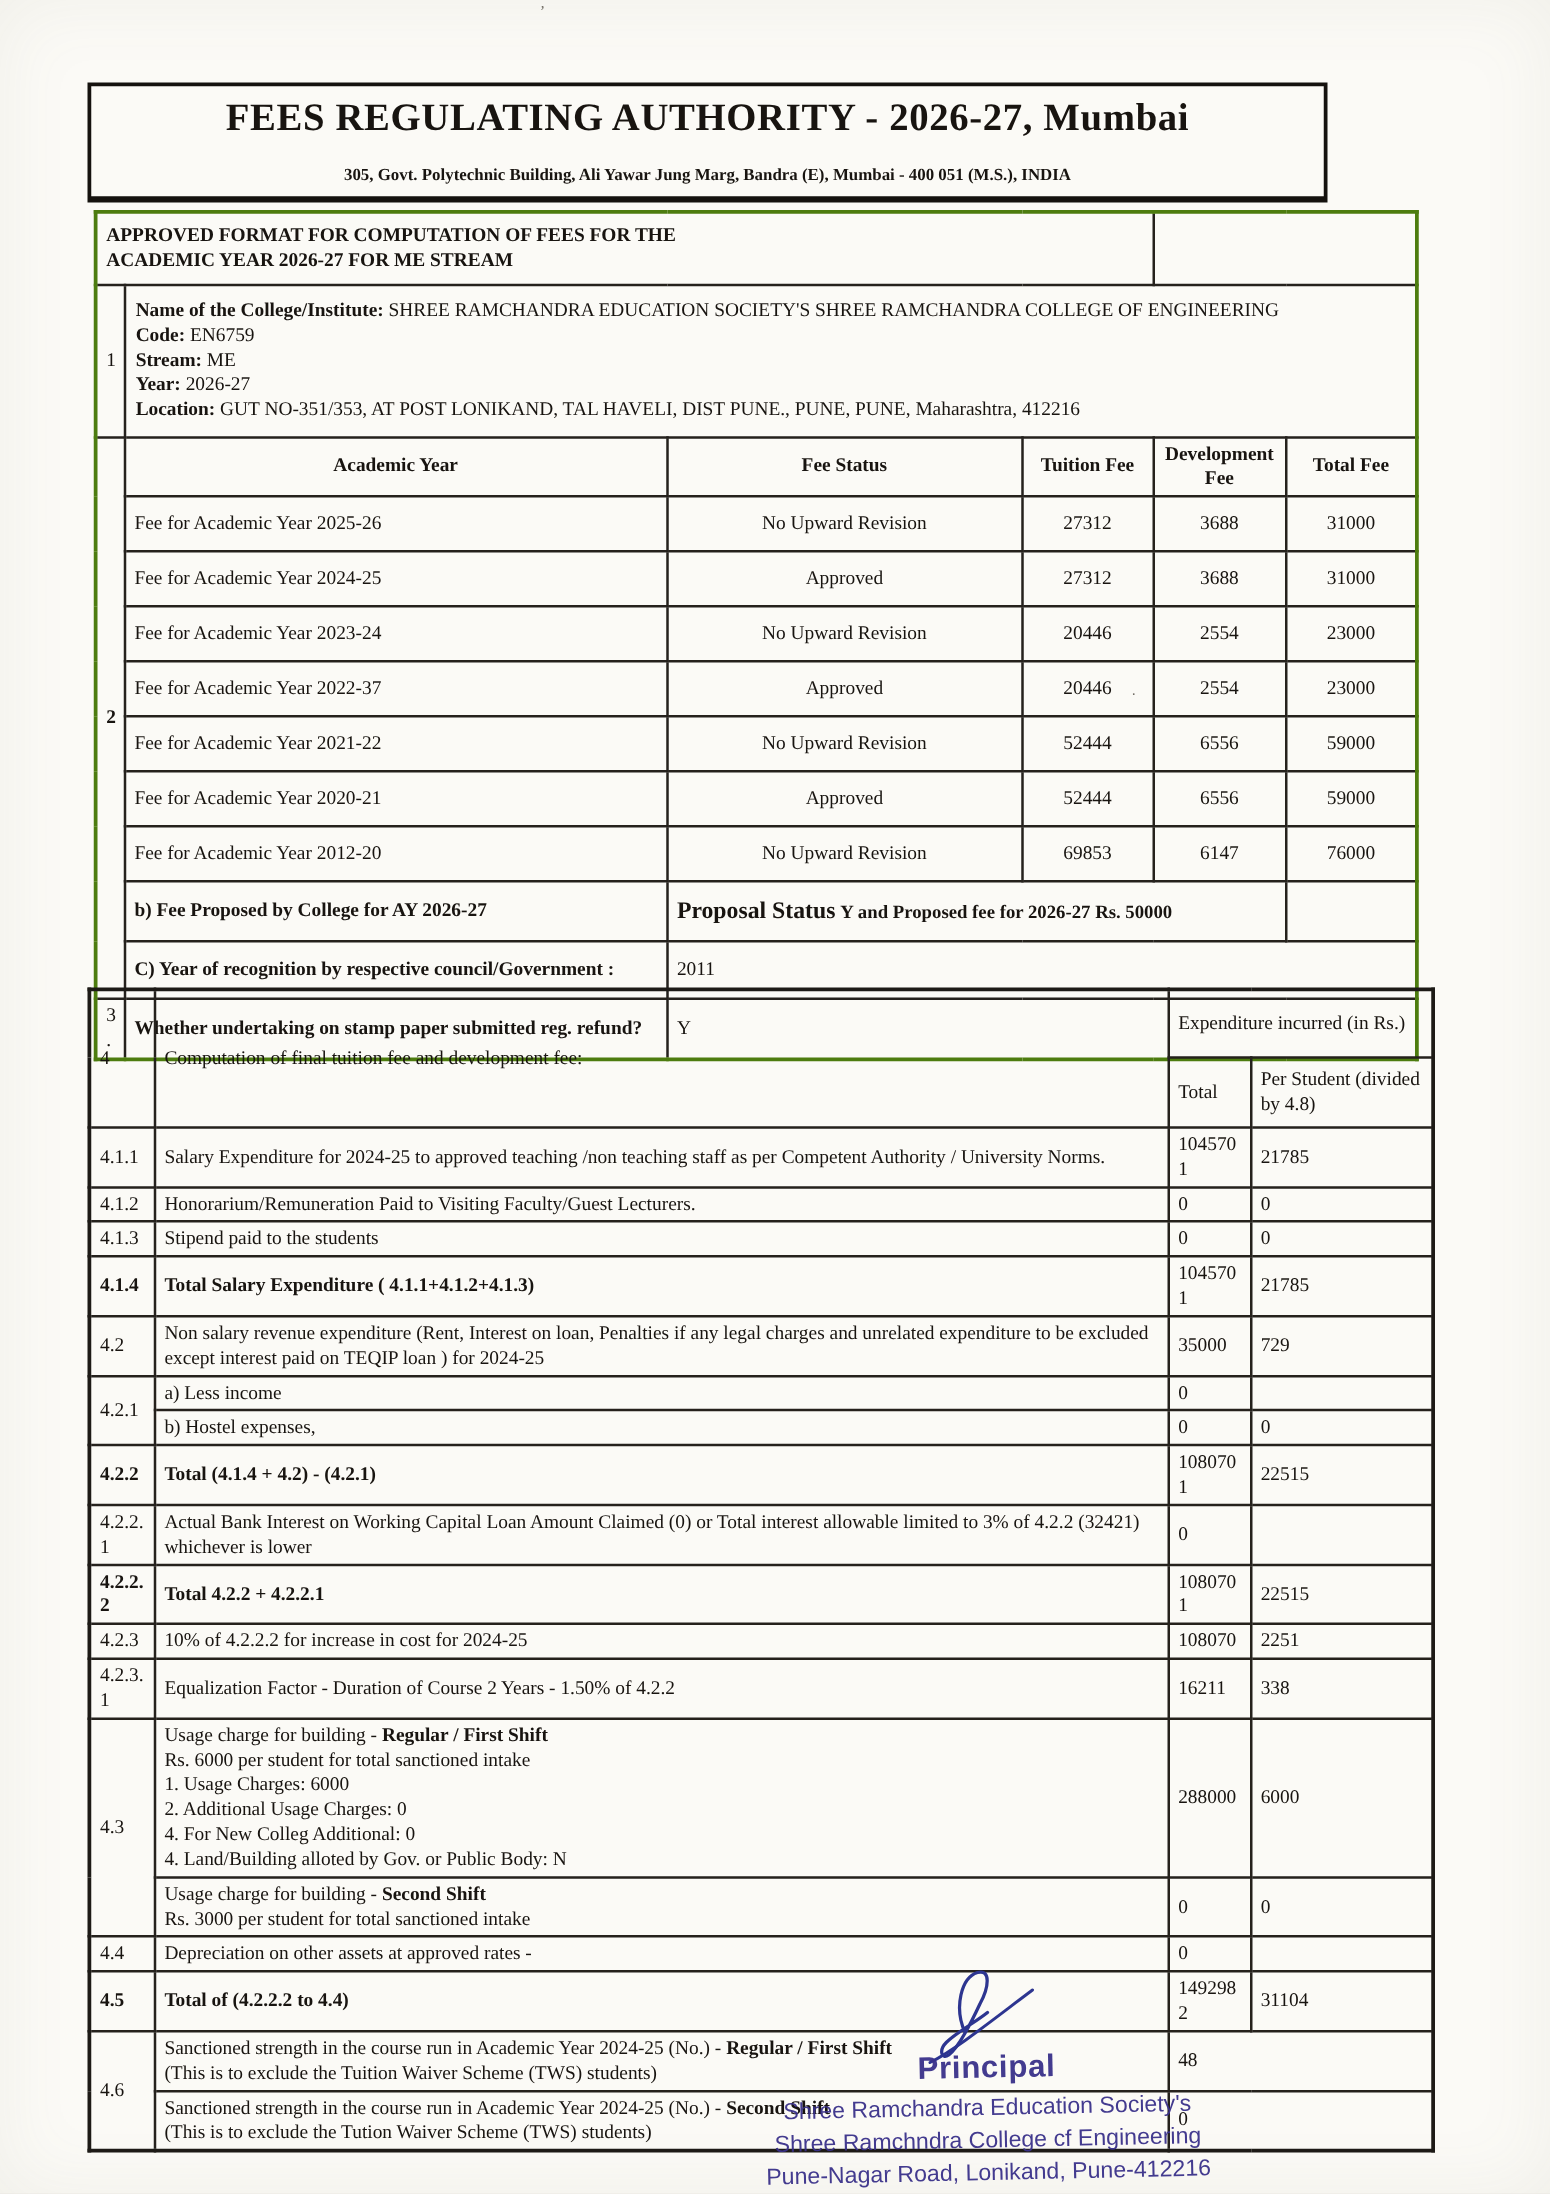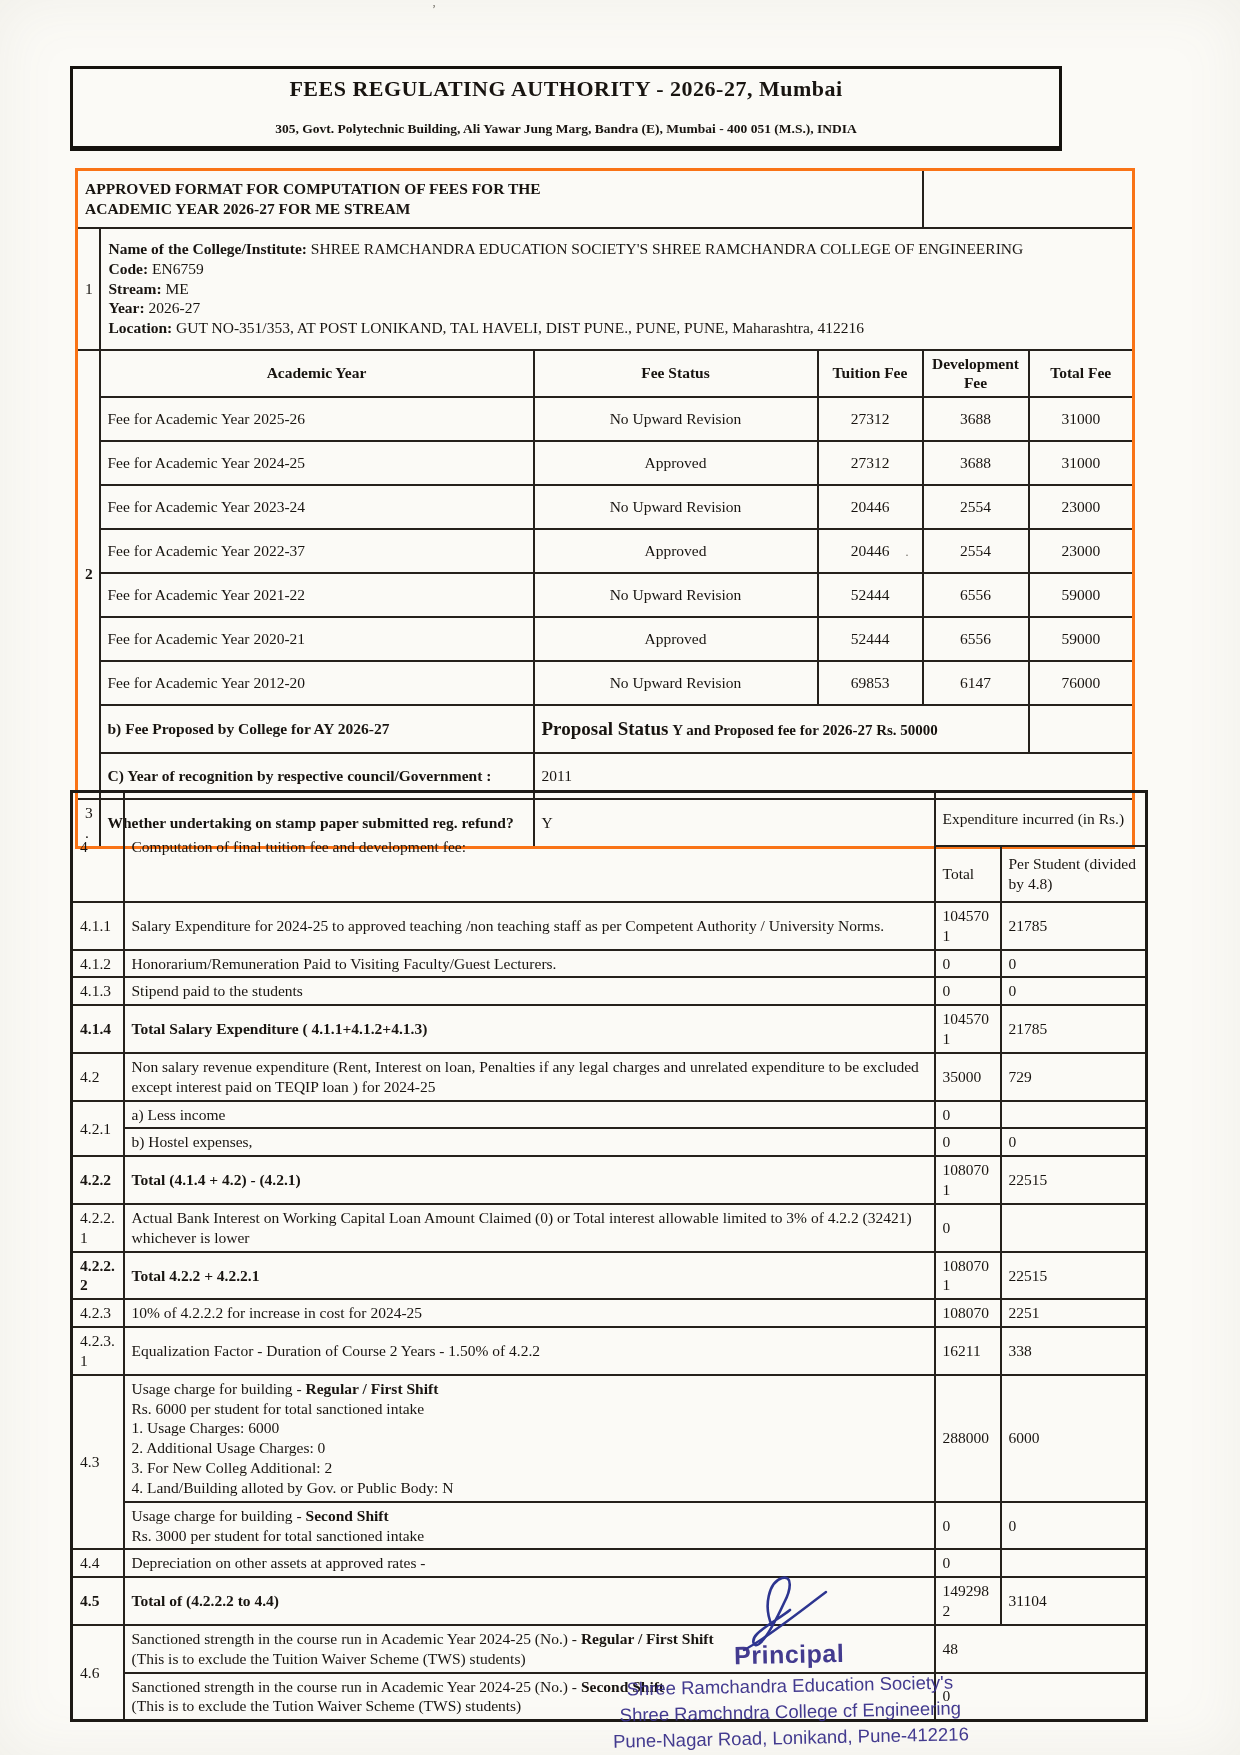--- a/index.html
+++ b/index.html
@@ -2,25 +2,25 @@
 <html><head>
 <meta charset="utf-8">
 <style>
   html,body{margin:0;padding:0;background:#e9e7e2;}
   .sheet{position:relative;width:1240px;height:1755px;margin:0 auto;background:#fbfaf6;
          font-family:"Liberation Serif",serif;color:#181410;overflow:hidden;
          box-shadow:inset 0 0 60px rgba(120,110,95,.08);}
   
   #letterhead{position:absolute;left:70px;top:66px;width:992px;border:3px solid #15120e;
               border-bottom-width:5px;padding:7px 4px 9px;box-sizing:border-box;text-align:center;}
-  .lh-title{font-size:22px;font-weight:bold;letter-spacing:.5px;line-height:1.15;}
+  .lh-title{font-size:31px;font-weight:bold;letter-spacing:.5px;line-height:1.15;}
   .lh-addr{font-size:13.5px;font-weight:bold;margin-top:20px;}
   
   table{border-collapse:collapse;table-layout:fixed;}
-  #table1{position:absolute;left:75px;top:168px;width:1057px;border:3px solid #f97316;}
+  #table1{position:absolute;left:75px;top:168px;width:1057px;border:3px solid #4d7c0f;}
   #table2{position:absolute;left:70px;top:790px;width:1075px;border:3px solid #1d1a16;}
   #table1 td,#table2 td{border:2px solid #25211c;padding:3px 7px;font-size:15.5px;
                         line-height:1.28;vertical-align:middle;word-wrap:break-word;}
   .idx{padding:2px 3px;font-size:15px;text-align:left;}
   .cc{text-align:center;} .cl{text-align:left;}
   .bold{font-weight:bold;margin-top:24px;}
   .vtop{vertical-align:top;}
   .fmt-row{height:58px;}
   .fmt-title{font-size:19.5px;font-weight:bold;line-height:1.5;padding:4px 9px;}
   .s1-row{height:122px;}
@@ -277,21 +277,21 @@
           <td class="val">16211</td>
           <td class="val">338</td>
         </tr>
         <tr>
           <td class="idx" rowspan="2">4.3</td>
           <td class="cl">
             <div><span>Usage charge for building - </span><span class="bold">Regular / First Shift</span></div>
             <div><span>Rs. 6000 per student for total sanctioned intake</span></div>
             <div><span>1. Usage Charges: 6000</span></div>
             <div><span>2. Additional Usage Charges: 0</span></div>
-            <div><span>3. For New Colleg Additional: 2</span></div>
+            <div><span>4. For New Colleg Additional: 0</span></div>
             <div><span>4. Land/Building alloted by Gov. or Public Body: N</span></div>
           </td>
           <td class="val">288000</td>
           <td class="val">6000</td>
         </tr>
         <tr>
           <td class="cl">
             <div><span>Usage charge for building - </span><span class="bold">Second Shift</span></div>
             <div><span>Rs. 3000 per student for total sanctioned intake</span></div>
           </td>

